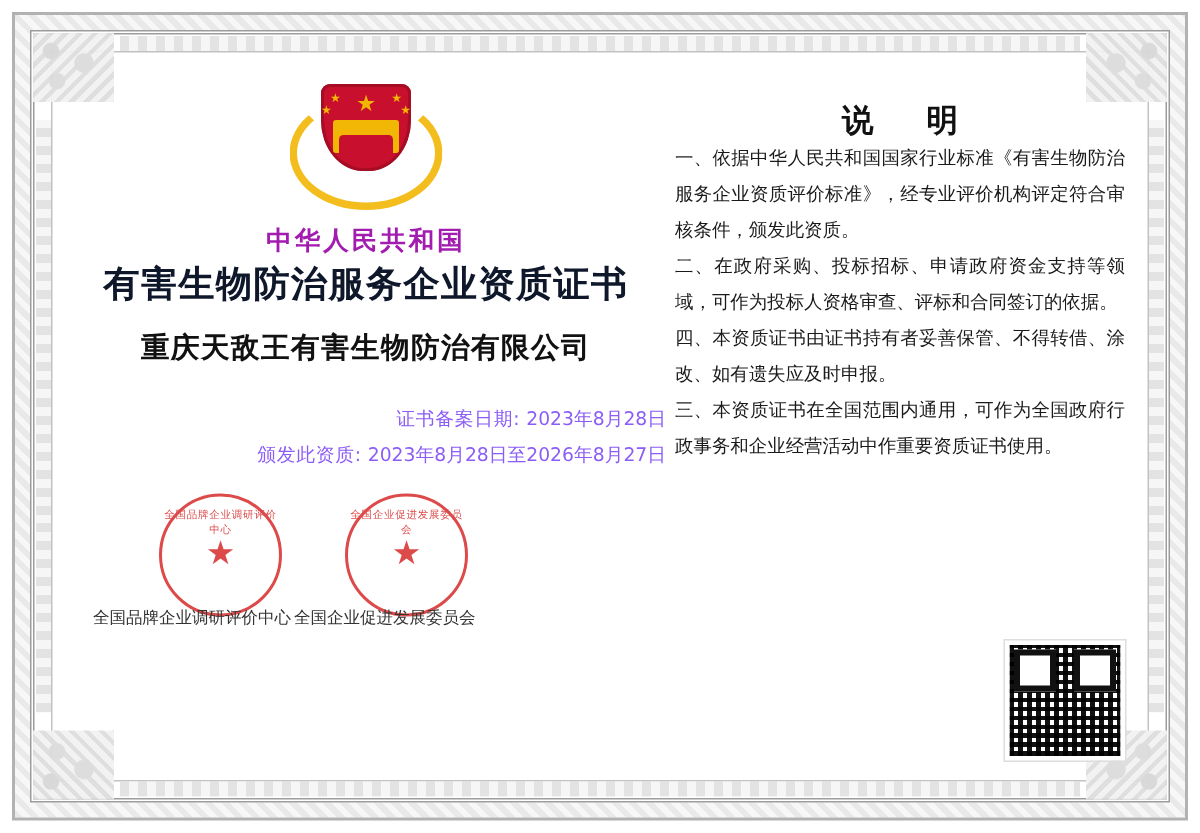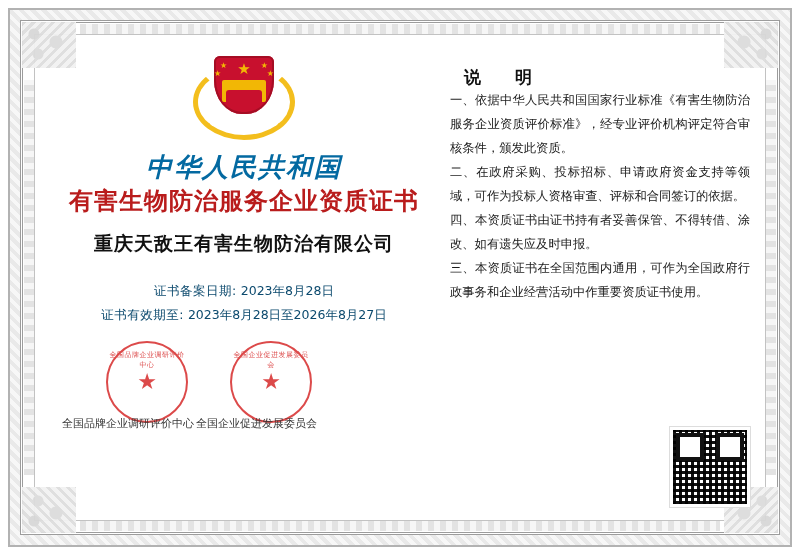--- a/index.html
+++ b/index.html
@@ -146,32 +146,31 @@
     left: 50%; top: 14px;
     transform: translateX(-50%);
     width: 92px; height: 66px;
     border: 5px solid #f2b705;
     border-radius: 50%;
     border-top-color: transparent;
     opacity: .9;
   }
 
   .title-main {
-    font-size: 26px;
-    font-weight: bold;
-    color: #0369a1;
+    font-size: 17px;
+    font-weight: bold;
+    color: #a21caf;
     letter-spacing: 2px;
     line-height: 1.35;
     margin-top: 4px;
-    font-style: italic;
   }
   .title-sub {
     font-size: 24px;
     font-weight: bold;
-    color: #b91c1c;
+    color: #0f172a;
     letter-spacing: 1px;
     line-height: 1.35;
   }
   .zizhengming {
     font-size: 15px;
     color: #222;
     margin-top: 16px;
     letter-spacing: 2px;
   }
   .company {
@@ -185,23 +184,23 @@
     font-size: 34px;
     font-weight: bold;
     color: #cf1322;
     letter-spacing: 4px;
     margin-top: 16px;
     text-shadow: 0 1px 0 #ffdede;
   }
   .meta {
     margin-top: 22px;
     font-size: 12.5px;
-    color: #0c4a6e;
+    color: #8b5cf6;
     line-height: 1.9;
-    text-align: center;
+    text-align: right;
   }
   .meta .row { white-space: nowrap; }
   .meta .lbl { letter-spacing: .5px; }
 
   
   .seals {
     position: relative;
     margin-top: 14px;
     height: 86px;
   }
@@ -246,22 +245,22 @@
   
   .cert-no {
     text-align: right;
     font-size: 11.5px;
     color: #333;
     margin-top: 2px;
     white-space: nowrap;
   }
   .cert-no .num { color: #cf1322; letter-spacing: .3px; }
   .shuoming {
-    text-align: left;
-    font-size: 17px;
+    text-align: center;
+    font-size: 21px;
     font-weight: bold;
     color: #111;
     letter-spacing: 14px;
     margin-top: 22px;
     padding-left: 14px;
   }
   .clause {
     font-size: 12.3px;
     color: #1a1a1a;
     line-height: 1.95;
@@ -333,21 +332,21 @@
 
       <div class="company">重庆天敌王有害生物防治有限公司</div>
 
 
       <div class="meta">
         <div class="row">
           <span class="lbl">证书备案日期:</span>
           <span>2023年8月28日</span>
         </div>
         <div class="row">
-          <span class="lbl">证书有效期至:</span>
+          <span class="lbl">颁发此资质:</span>
           <span>2023年8月28日至2026年8月27日</span>
         </div>
       </div>
 
       <div class="seals">
         <div class="seal s-left">
           <div class="arc">全国品牌企业调研评价中心</div>
           <div class="star">★</div>
         </div>
         <div class="seal s-right">

